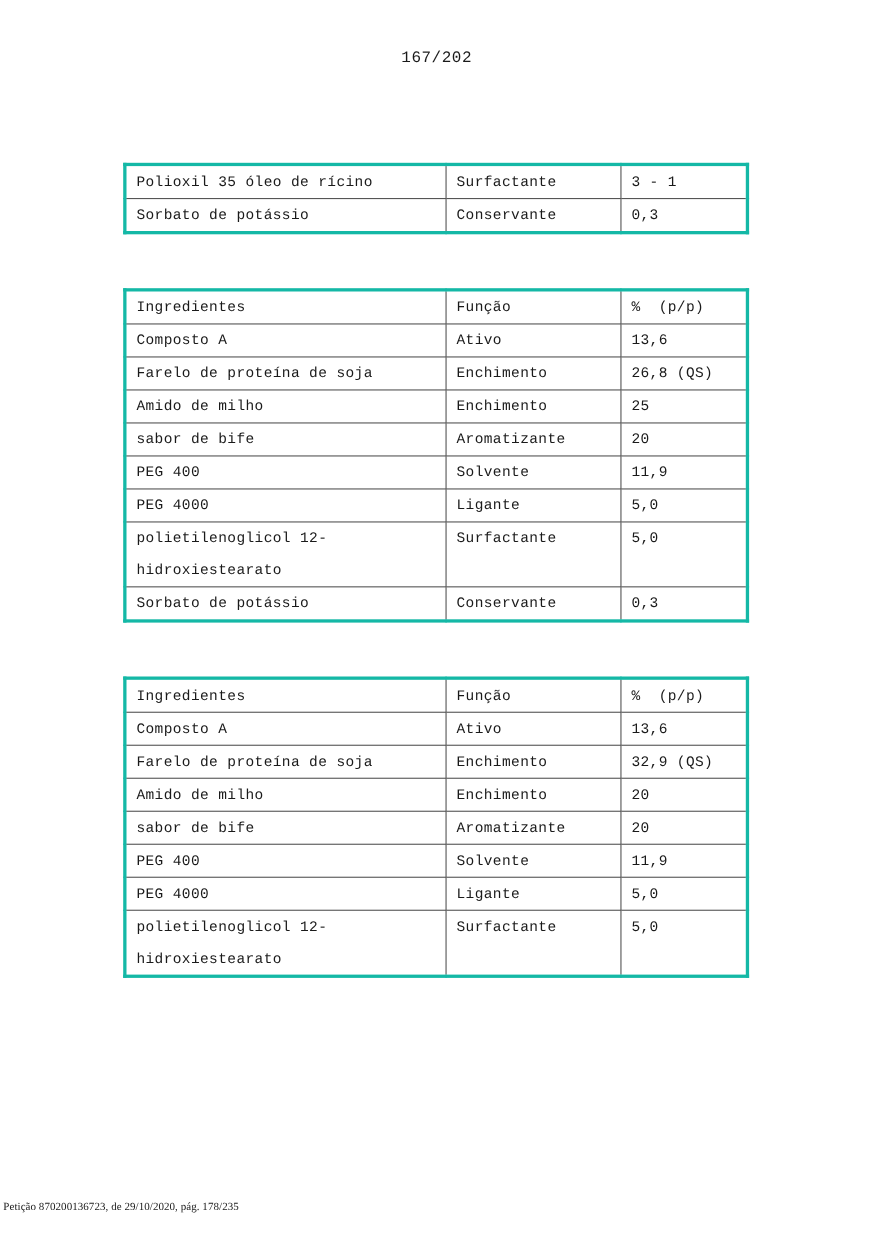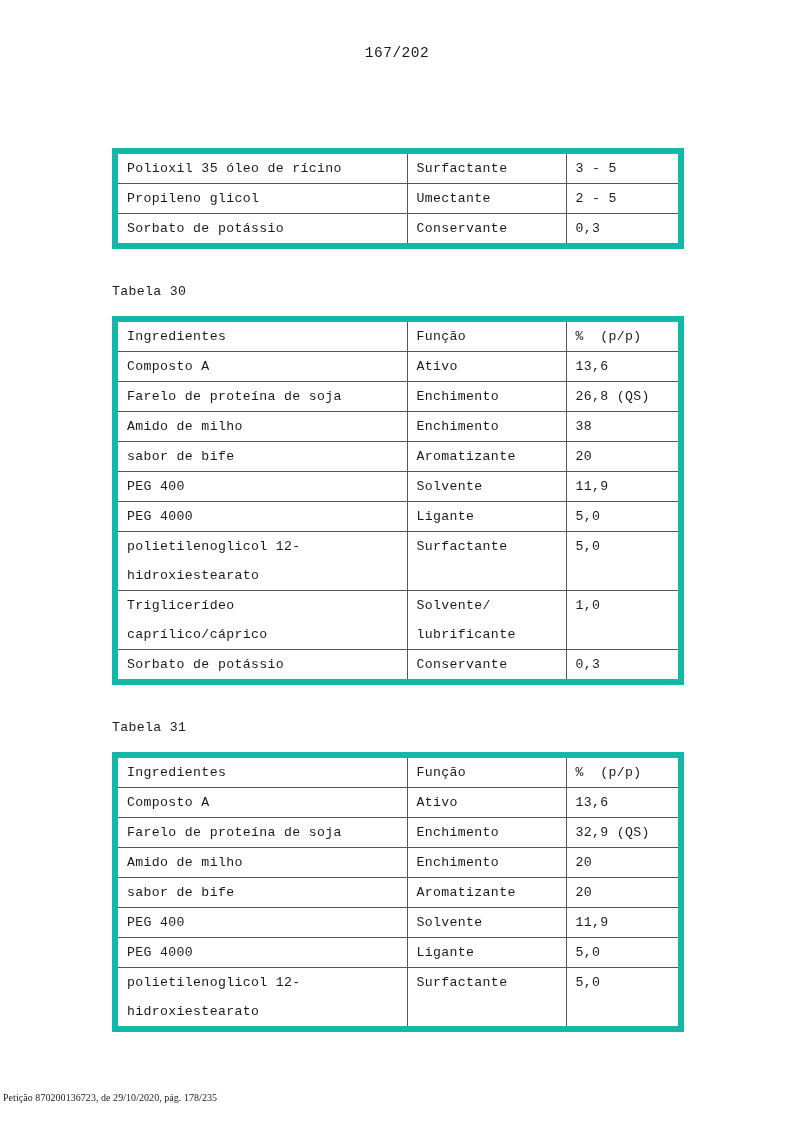--- a/index.html
+++ b/index.html
@@ -37,21 +37,21 @@
     position: absolute;
     left: 112px;
     top: 148px;
     width: 566px;
   }
 
   table.doc-table {
     border-collapse: collapse;
     width: 566px;
     table-layout: fixed;
-    border: 6px solid #14b8a6;
+    border: 3px solid #14b8a6;
   }
   table.doc-table td {
     border: 1px solid #555555;
     font-family: "Liberation Mono", "DejaVu Sans Mono", monospace;
     font-size: 13.2px;
     line-height: 29px;
     color: #1a1a1a;
     padding: 0 0 0 9px;
     vertical-align: top;
     height: 29px;
@@ -99,38 +99,32 @@
     <table class="doc-table">
       <colgroup>
           <col class="c1">
           <col class="c2">
           <col class="c3">
         </colgroup>
       <tbody>
         <tr>
           <td>Polioxil 35 óleo de rícino</td>
           <td>Surfactante</td>
-          <td>3 - 5</td>
-        </tr>
-        <tr>
-          <td>Propileno glicol</td>
-          <td>Umectante</td>
-          <td>2 - 5</td>
+          <td>3 - 1</td>
         </tr>
         <tr>
           <td>Sorbato de potássio</td>
           <td>Conservante</td>
           <td>0,3</td>
         </tr>
       </tbody>
     </table>
 
     <div class="gap-after-table-1"></div>
 
-    <div class="table-caption">Tabela 30</div>
     <div class="gap-caption-table"></div>
 
     <table class="doc-table">
       <colgroup>
           <col class="c1">
           <col class="c2">
           <col class="c3">
         </colgroup>
       <tbody>
         <tr>
@@ -144,21 +138,21 @@
           <td>13,6</td>
         </tr>
         <tr>
           <td>Farelo de proteína de soja</td>
           <td>Enchimento</td>
           <td>26,8 (QS)</td>
         </tr>
         <tr>
           <td>Amido de milho</td>
           <td>Enchimento</td>
-          <td>38</td>
+          <td>25</td>
         </tr>
         <tr>
           <td>sabor de bife</td>
           <td>Aromatizante</td>
           <td>20</td>
         </tr>
         <tr>
           <td>PEG 400</td>
           <td>Solvente</td>
           <td>11,9</td>
@@ -168,37 +162,29 @@
           <td>Ligante</td>
           <td>5,0</td>
         </tr>
         <tr>
           <td>polietilenoglicol 12-
 hidroxiestearato</td>
           <td>Surfactante</td>
           <td>5,0</td>
         </tr>
         <tr>
-          <td>Triglicerídeo
-caprílico/cáprico</td>
-          <td>Solvente/
-lubrificante</td>
-          <td>1,0</td>
-        </tr>
-        <tr>
           <td>Sorbato de potássio</td>
           <td>Conservante</td>
           <td>0,3</td>
         </tr>
       </tbody>
     </table>
 
     <div class="gap-after-table-30"></div>
 
-    <div class="table-caption">Tabela 31</div>
     <div class="gap-caption-table"></div>
 
     <table class="doc-table">
       <colgroup>
           <col class="c1">
           <col class="c2">
           <col class="c3">
         </colgroup>
       <tbody>
         <tr>

